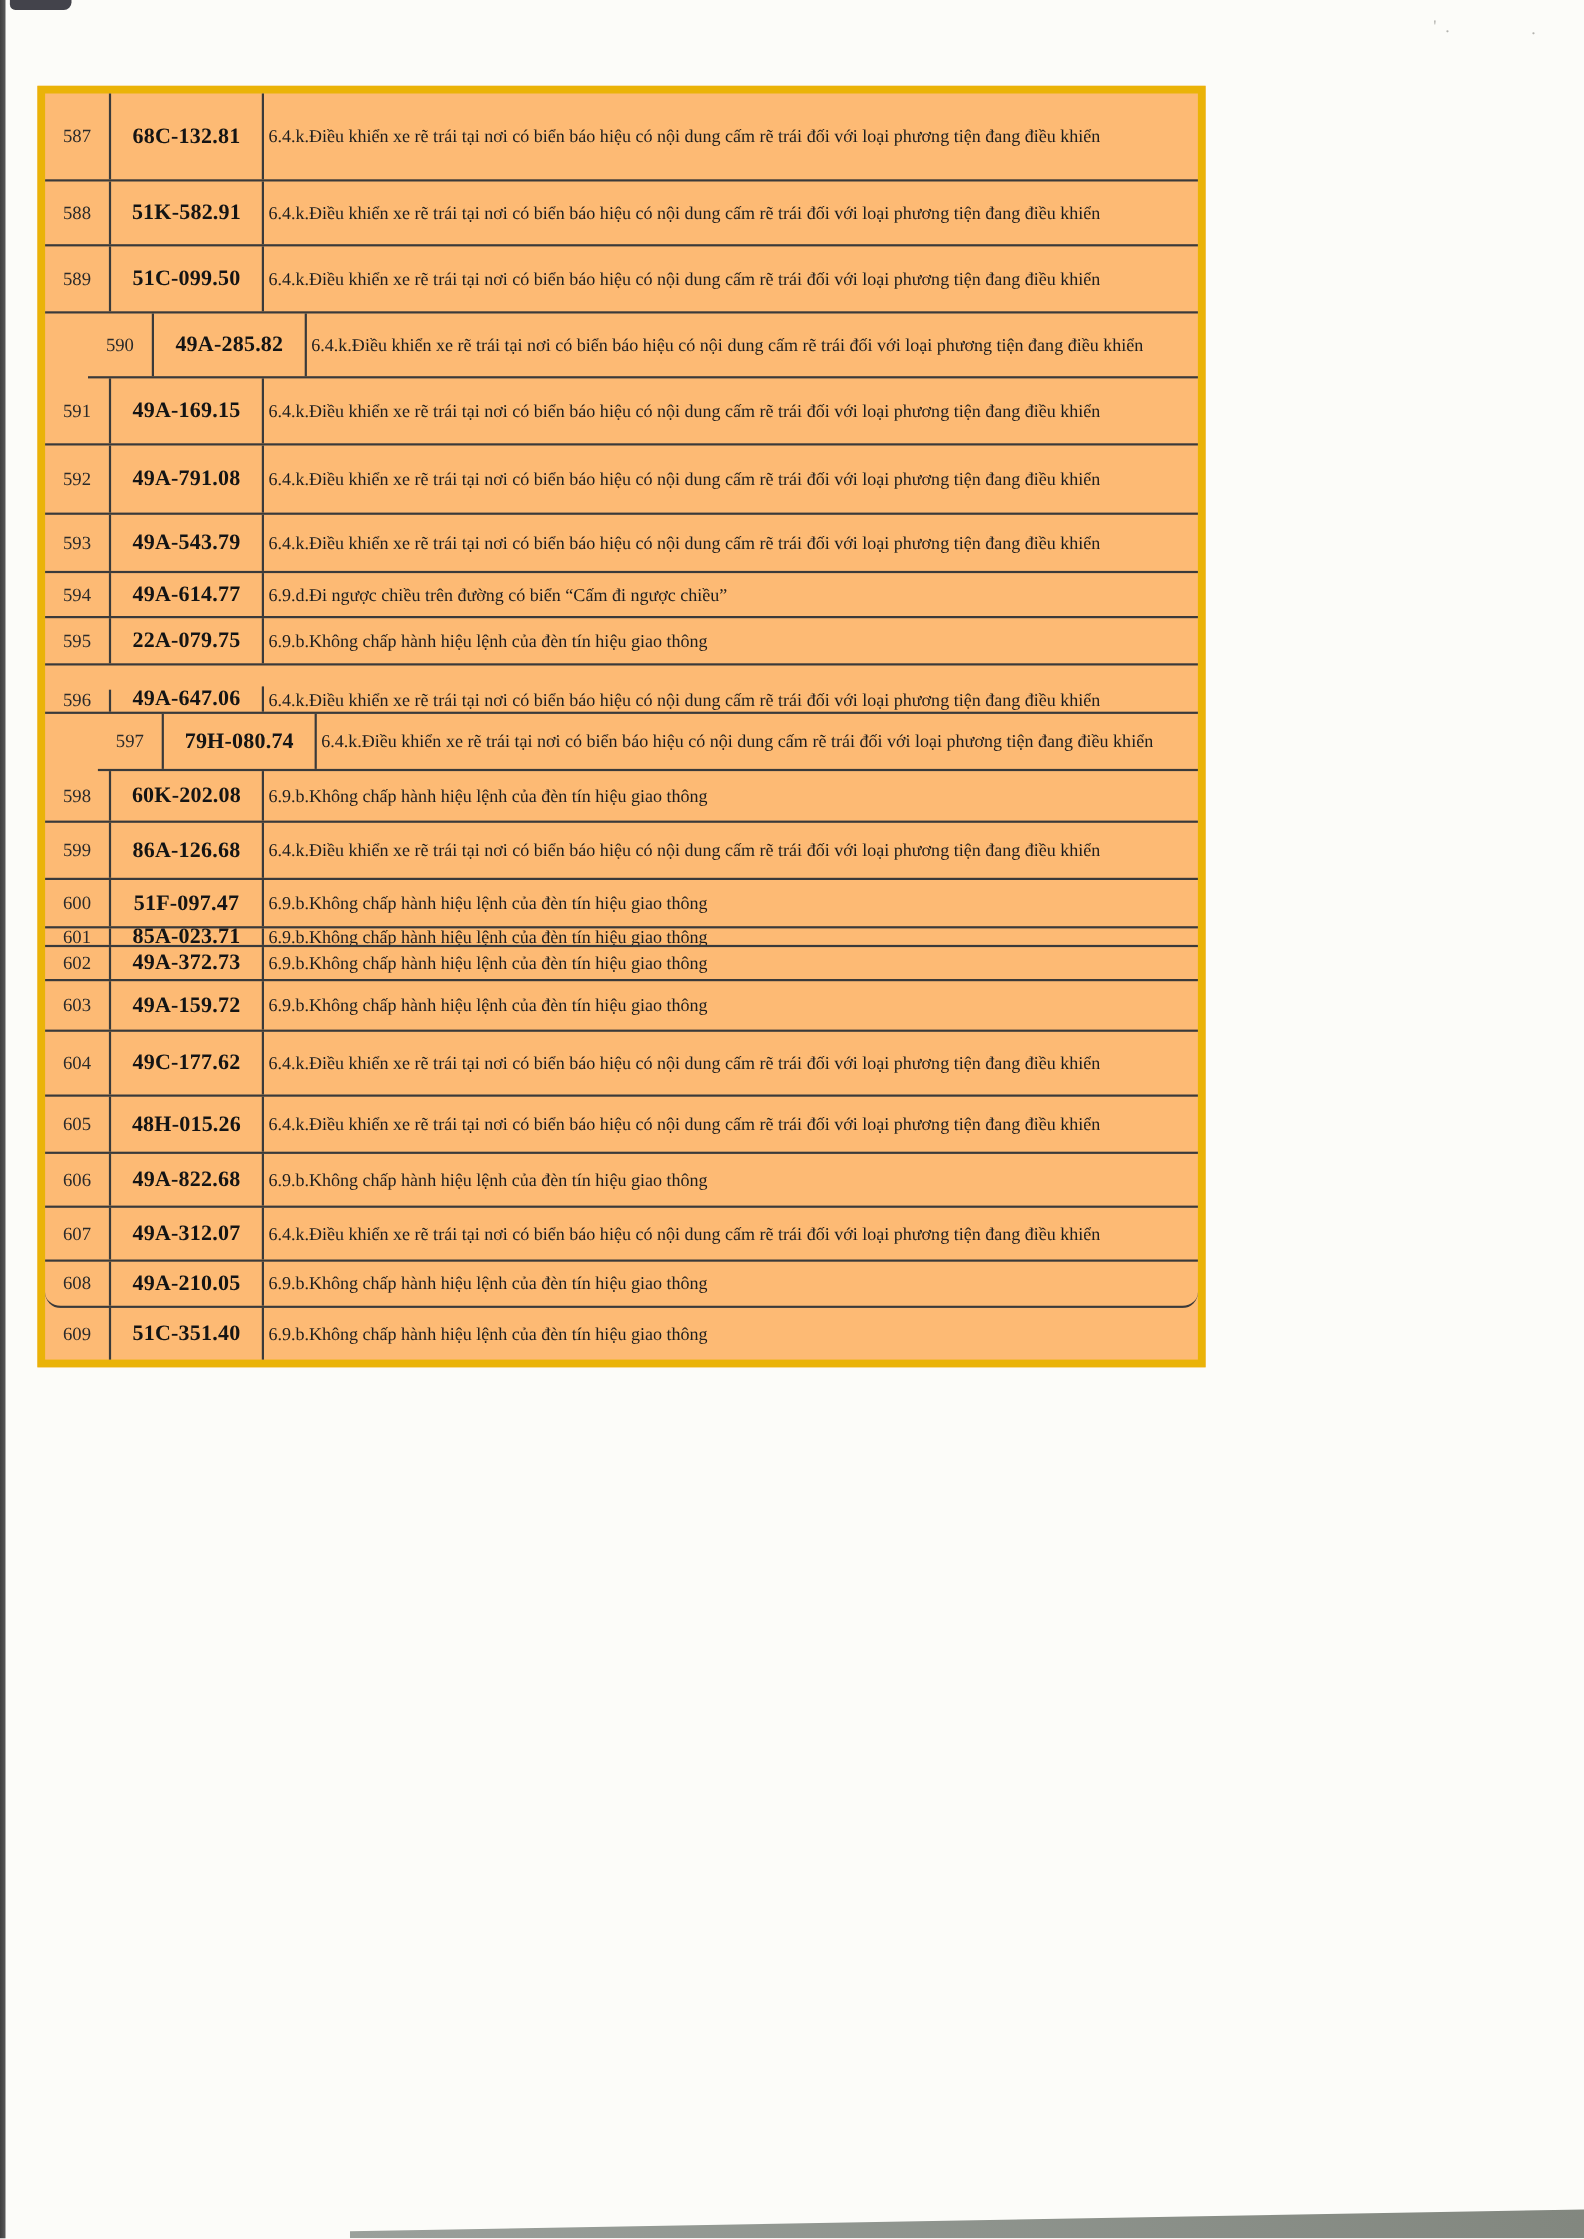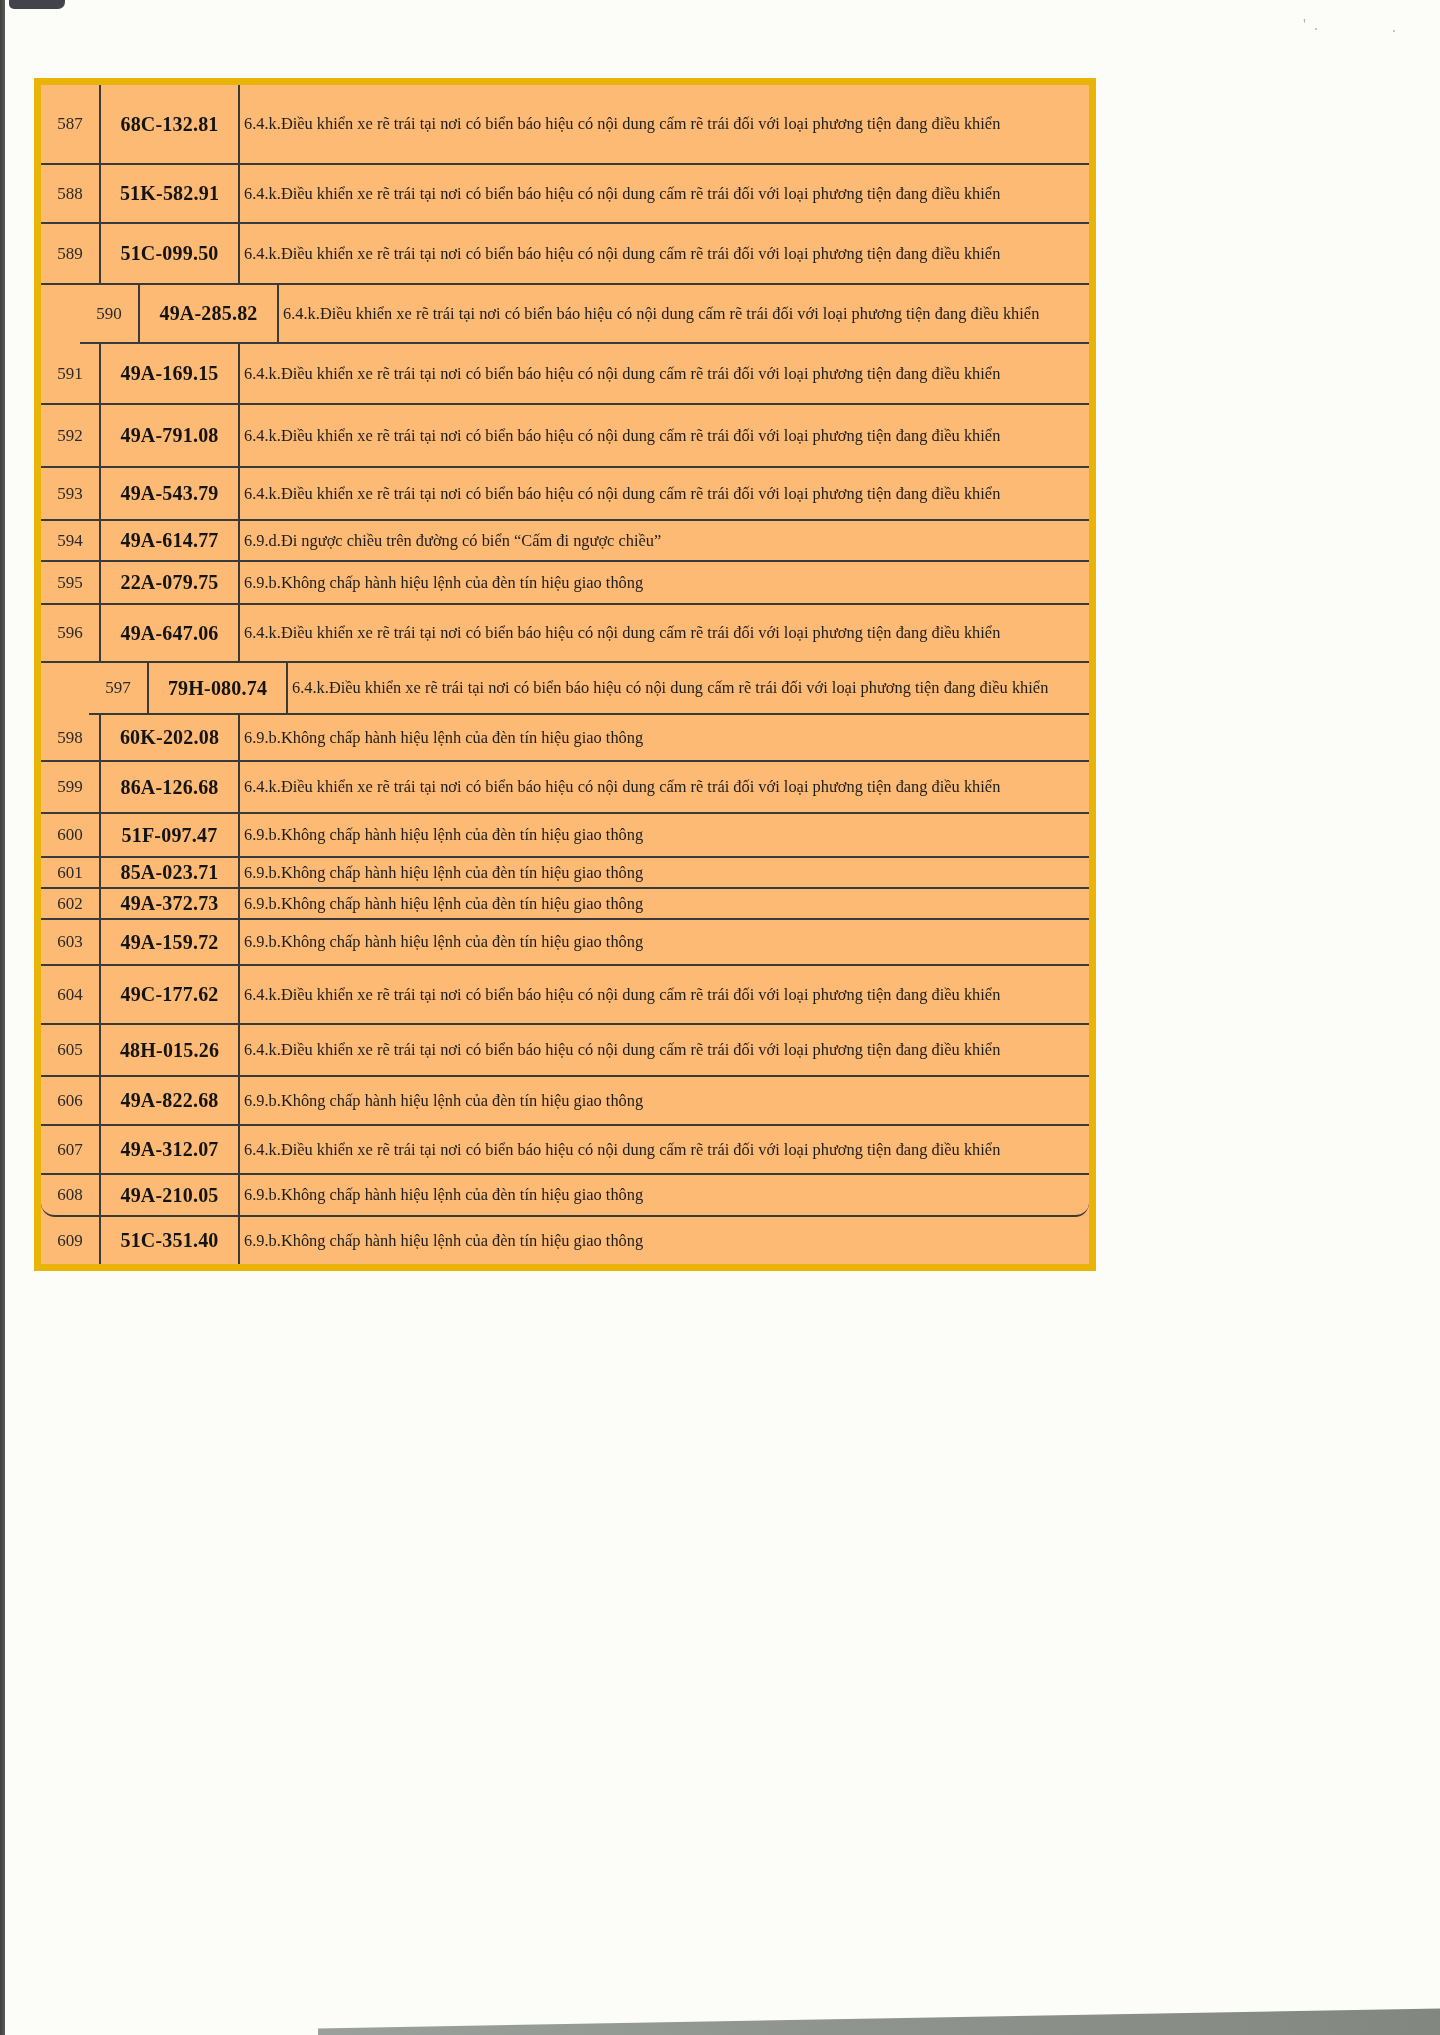--- a/index.html
+++ b/index.html
@@ -171,21 +171,21 @@
     <div class="c-plate">49A-614.77</div>
     <div class="c-violation">6.9.d.Đi ngược chiều trên đường có biển “Cấm đi ngược chiều”</div>
   </div>
 
   <div class="t-row" style="height: 43px;">
     <div class="c-index">595</div>
     <div class="c-plate">22A-079.75</div>
     <div class="c-violation">6.9.b.Không chấp hành hiệu lệnh của đèn tín hiệu giao thông</div>
   </div>
 
-  <div class="t-row" style="height: 58px;">
+  <div class="t-row" style="height: 44px; align-items: flex-end;">
     <div class="c-index">596</div>
     <div class="c-plate">49A-647.06</div>
     <div class="c-violation">6.4.k.Điều khiển xe rẽ trái tại nơi có biển báo hiệu có nội dung cấm rẽ trái đối với loại phương tiện đang điều khiển</div>
   </div>
 
   <div class="t-row" style="height: 52px; margin-left: 48px;">
     <div class="c-index">597</div>
     <div class="c-plate">79H-080.74</div>
     <div class="c-violation">6.4.k.Điều khiển xe rẽ trái tại nơi có biển báo hiệu có nội dung cấm rẽ trái đối với loại phương tiện đang điều khiển</div>
   </div>
@@ -201,21 +201,21 @@
     <div class="c-plate">86A-126.68</div>
     <div class="c-violation">6.4.k.Điều khiển xe rẽ trái tại nơi có biển báo hiệu có nội dung cấm rẽ trái đối với loại phương tiện đang điều khiển</div>
   </div>
 
   <div class="t-row" style="height: 44px;">
     <div class="c-index">600</div>
     <div class="c-plate">51F-097.47</div>
     <div class="c-violation">6.9.b.Không chấp hành hiệu lệnh của đèn tín hiệu giao thông</div>
   </div>
 
-  <div class="t-row" style="height: 31px; text-align: center;">
+  <div class="t-row" style="height: 17px; text-align: center;">
     <div class="c-index">601</div>
     <div class="c-plate">85A-023.71</div>
     <div class="c-violation">6.9.b.Không chấp hành hiệu lệnh của đèn tín hiệu giao thông</div>
   </div>
 
   <div class="t-row" style="height: 31px;">
     <div class="c-index">602</div>
     <div class="c-plate">49A-372.73</div>
     <div class="c-violation">6.9.b.Không chấp hành hiệu lệnh của đèn tín hiệu giao thông</div>
   </div>

